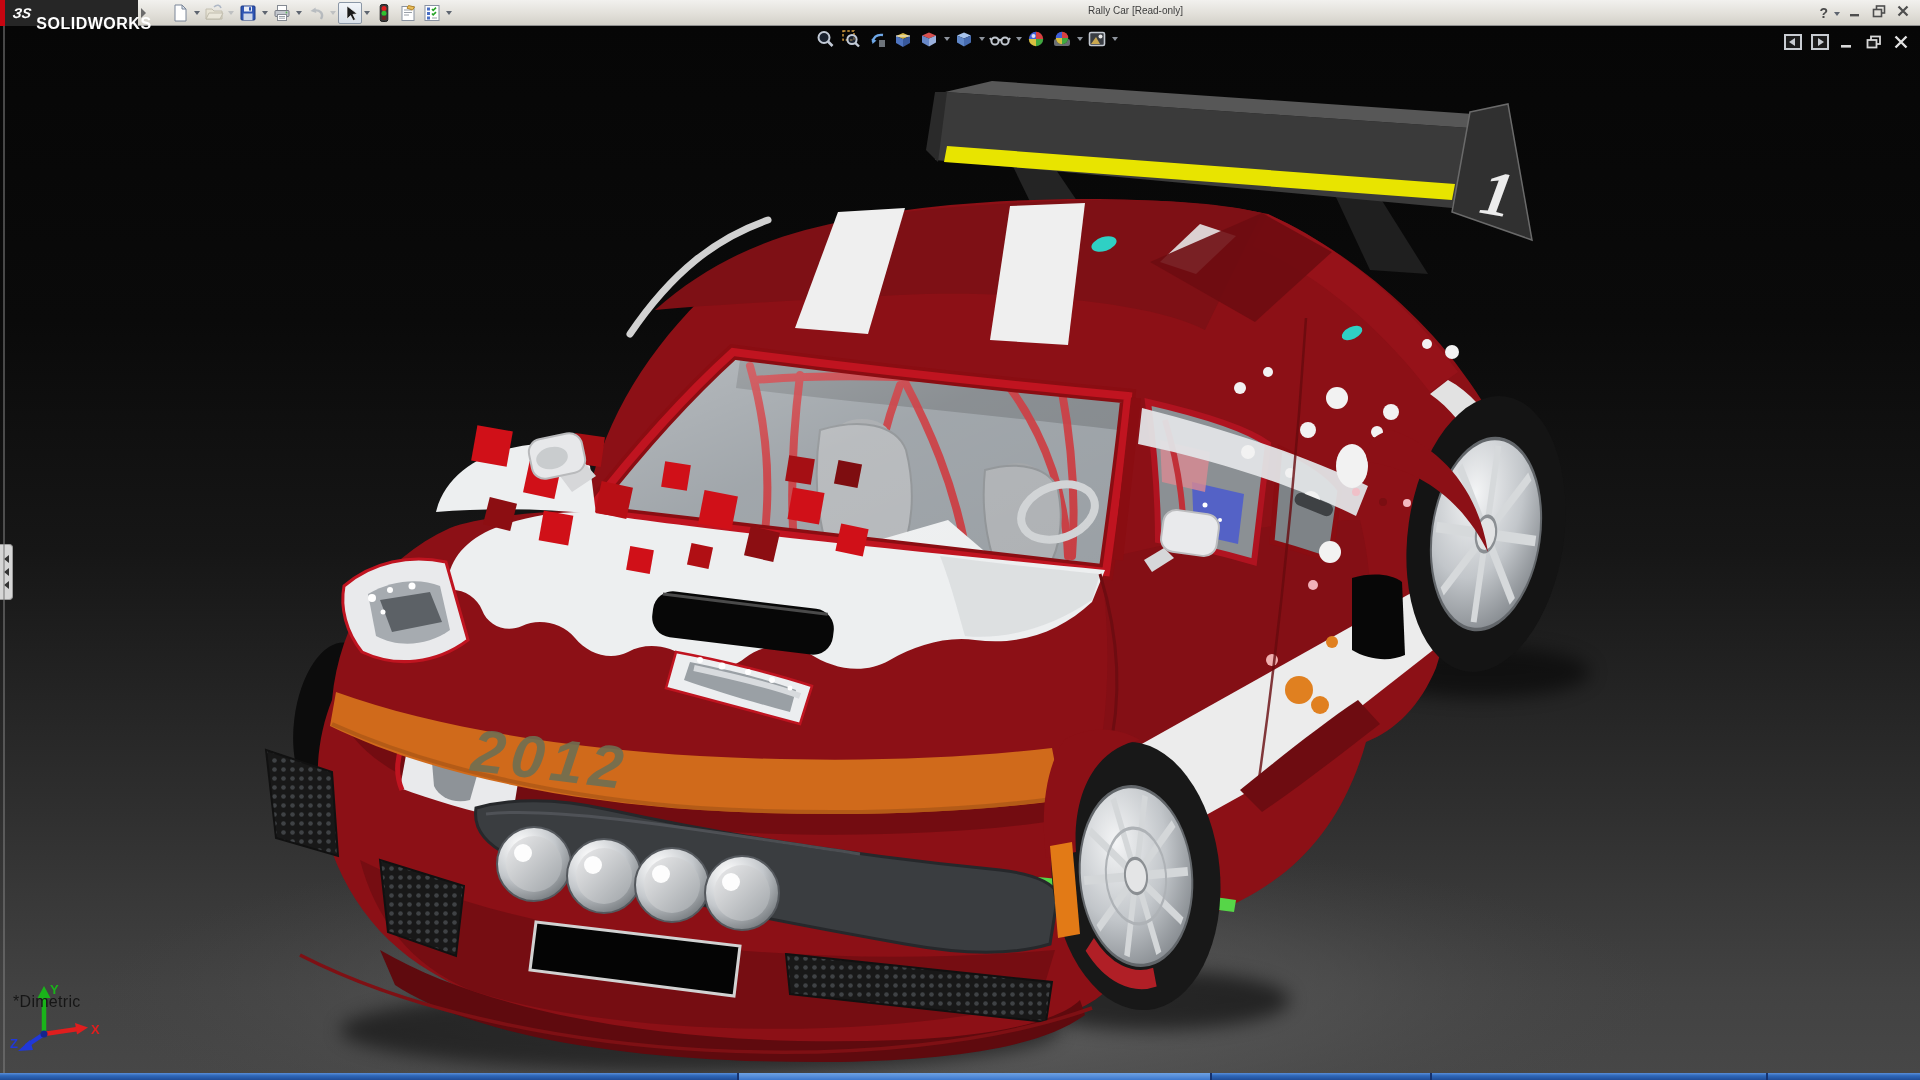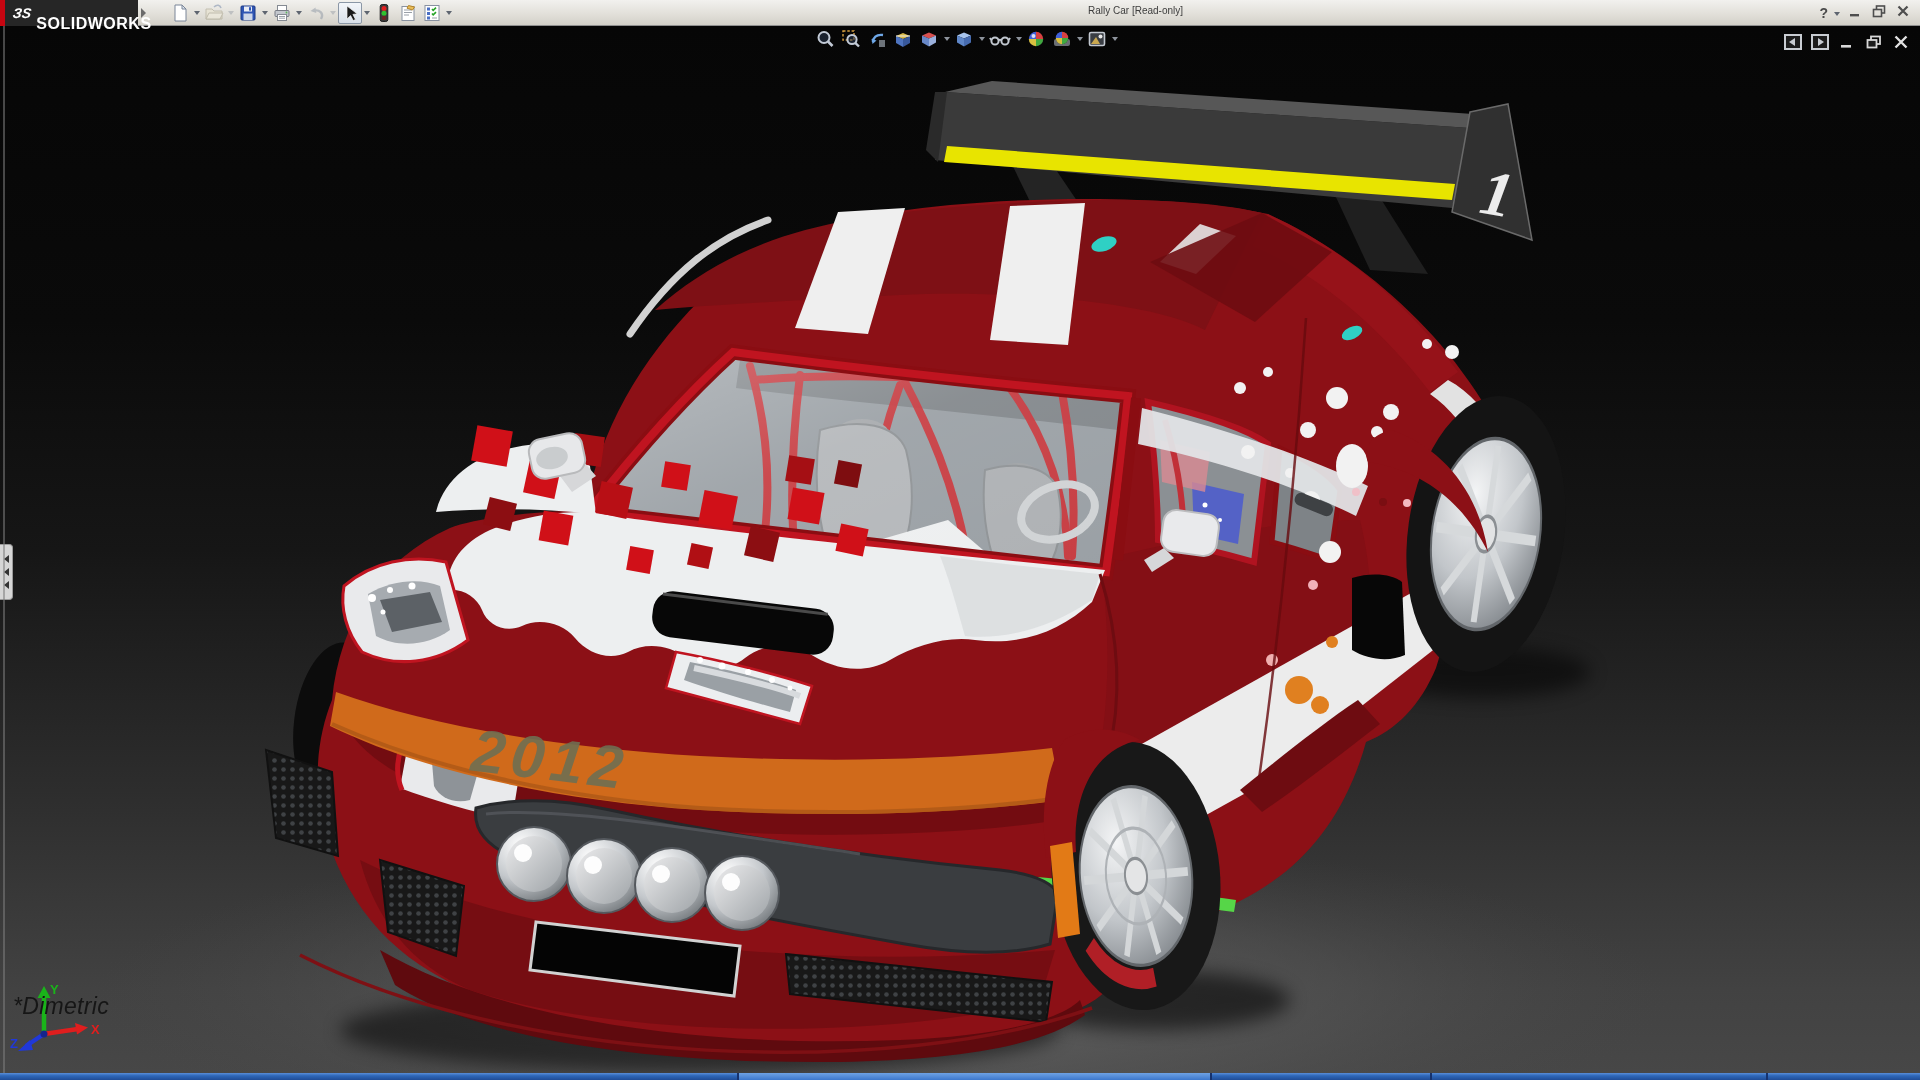--- a/index.html
+++ b/index.html
@@ -44,21 +44,21 @@
   .doc-controls { position:absolute; right:10px; top:8px; display:flex; align-items:center; gap:9px; }
 
   
   .pane-tab { position:absolute; left:0; top:518px; width:13px; height:56px; background:#d6d6d6;
     border:1px solid #9a9a9a; border-left:none; border-radius:0 4px 4px 0;
     display:flex; flex-direction:column; align-items:center; justify-content:center; gap:5px; }
   .pane-tab .tri-l { width:0; height:0; border-right:5px solid #333; border-top:4px solid transparent; border-bottom:4px solid transparent; }
 
   
   .triad { position:absolute; left:6px; top:956px; }
-  .view-label { position:absolute; left:13px; top:967px; font-size:23px; color:#161616; letter-spacing:.3px;font-style:italic; }
+  .view-label { position:absolute; left:13px; top:967px; font-size:16px; color:#161616; letter-spacing:.3px; }
 
   
   .frame-edge-left { position:absolute; left:3px; top:26px; height:1047px; width:2px; background:#7e7e7e; opacity:.55; z-index:5; }
 
   
   .taskbar-edge { position:absolute; left:0; bottom:0; width:1920px; height:7px;
     background:linear-gradient(180deg,#5a8ed8 0%,#2e67b8 40%,#1f4c96 100%); z-index:40; }
   .taskbar-seg { position:absolute; top:0; height:7px; background:linear-gradient(180deg,#6ea2e4,#3c77cc); }
   .taskbar-div { position:absolute; top:0; height:7px; width:2px; background:#163succ; background:#16326e; }
 </style>

